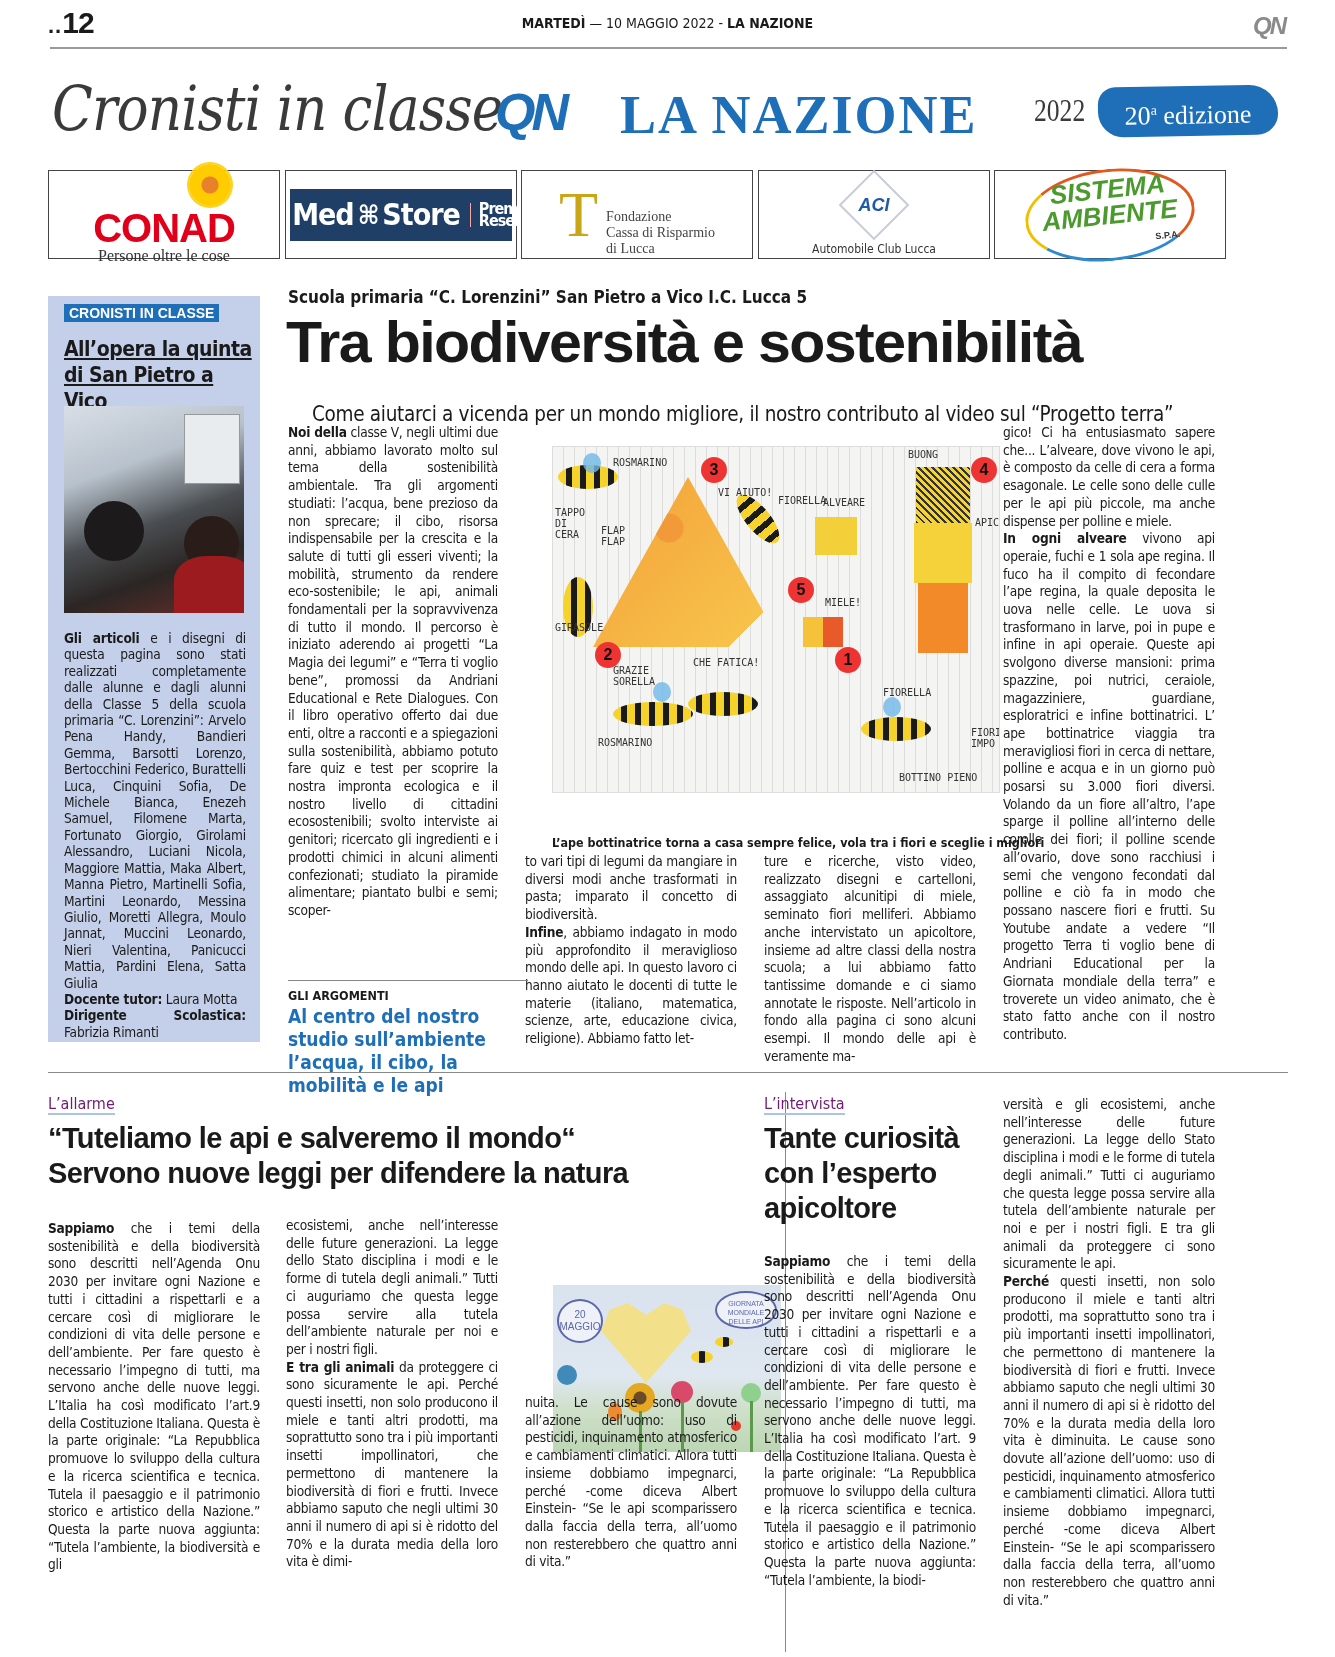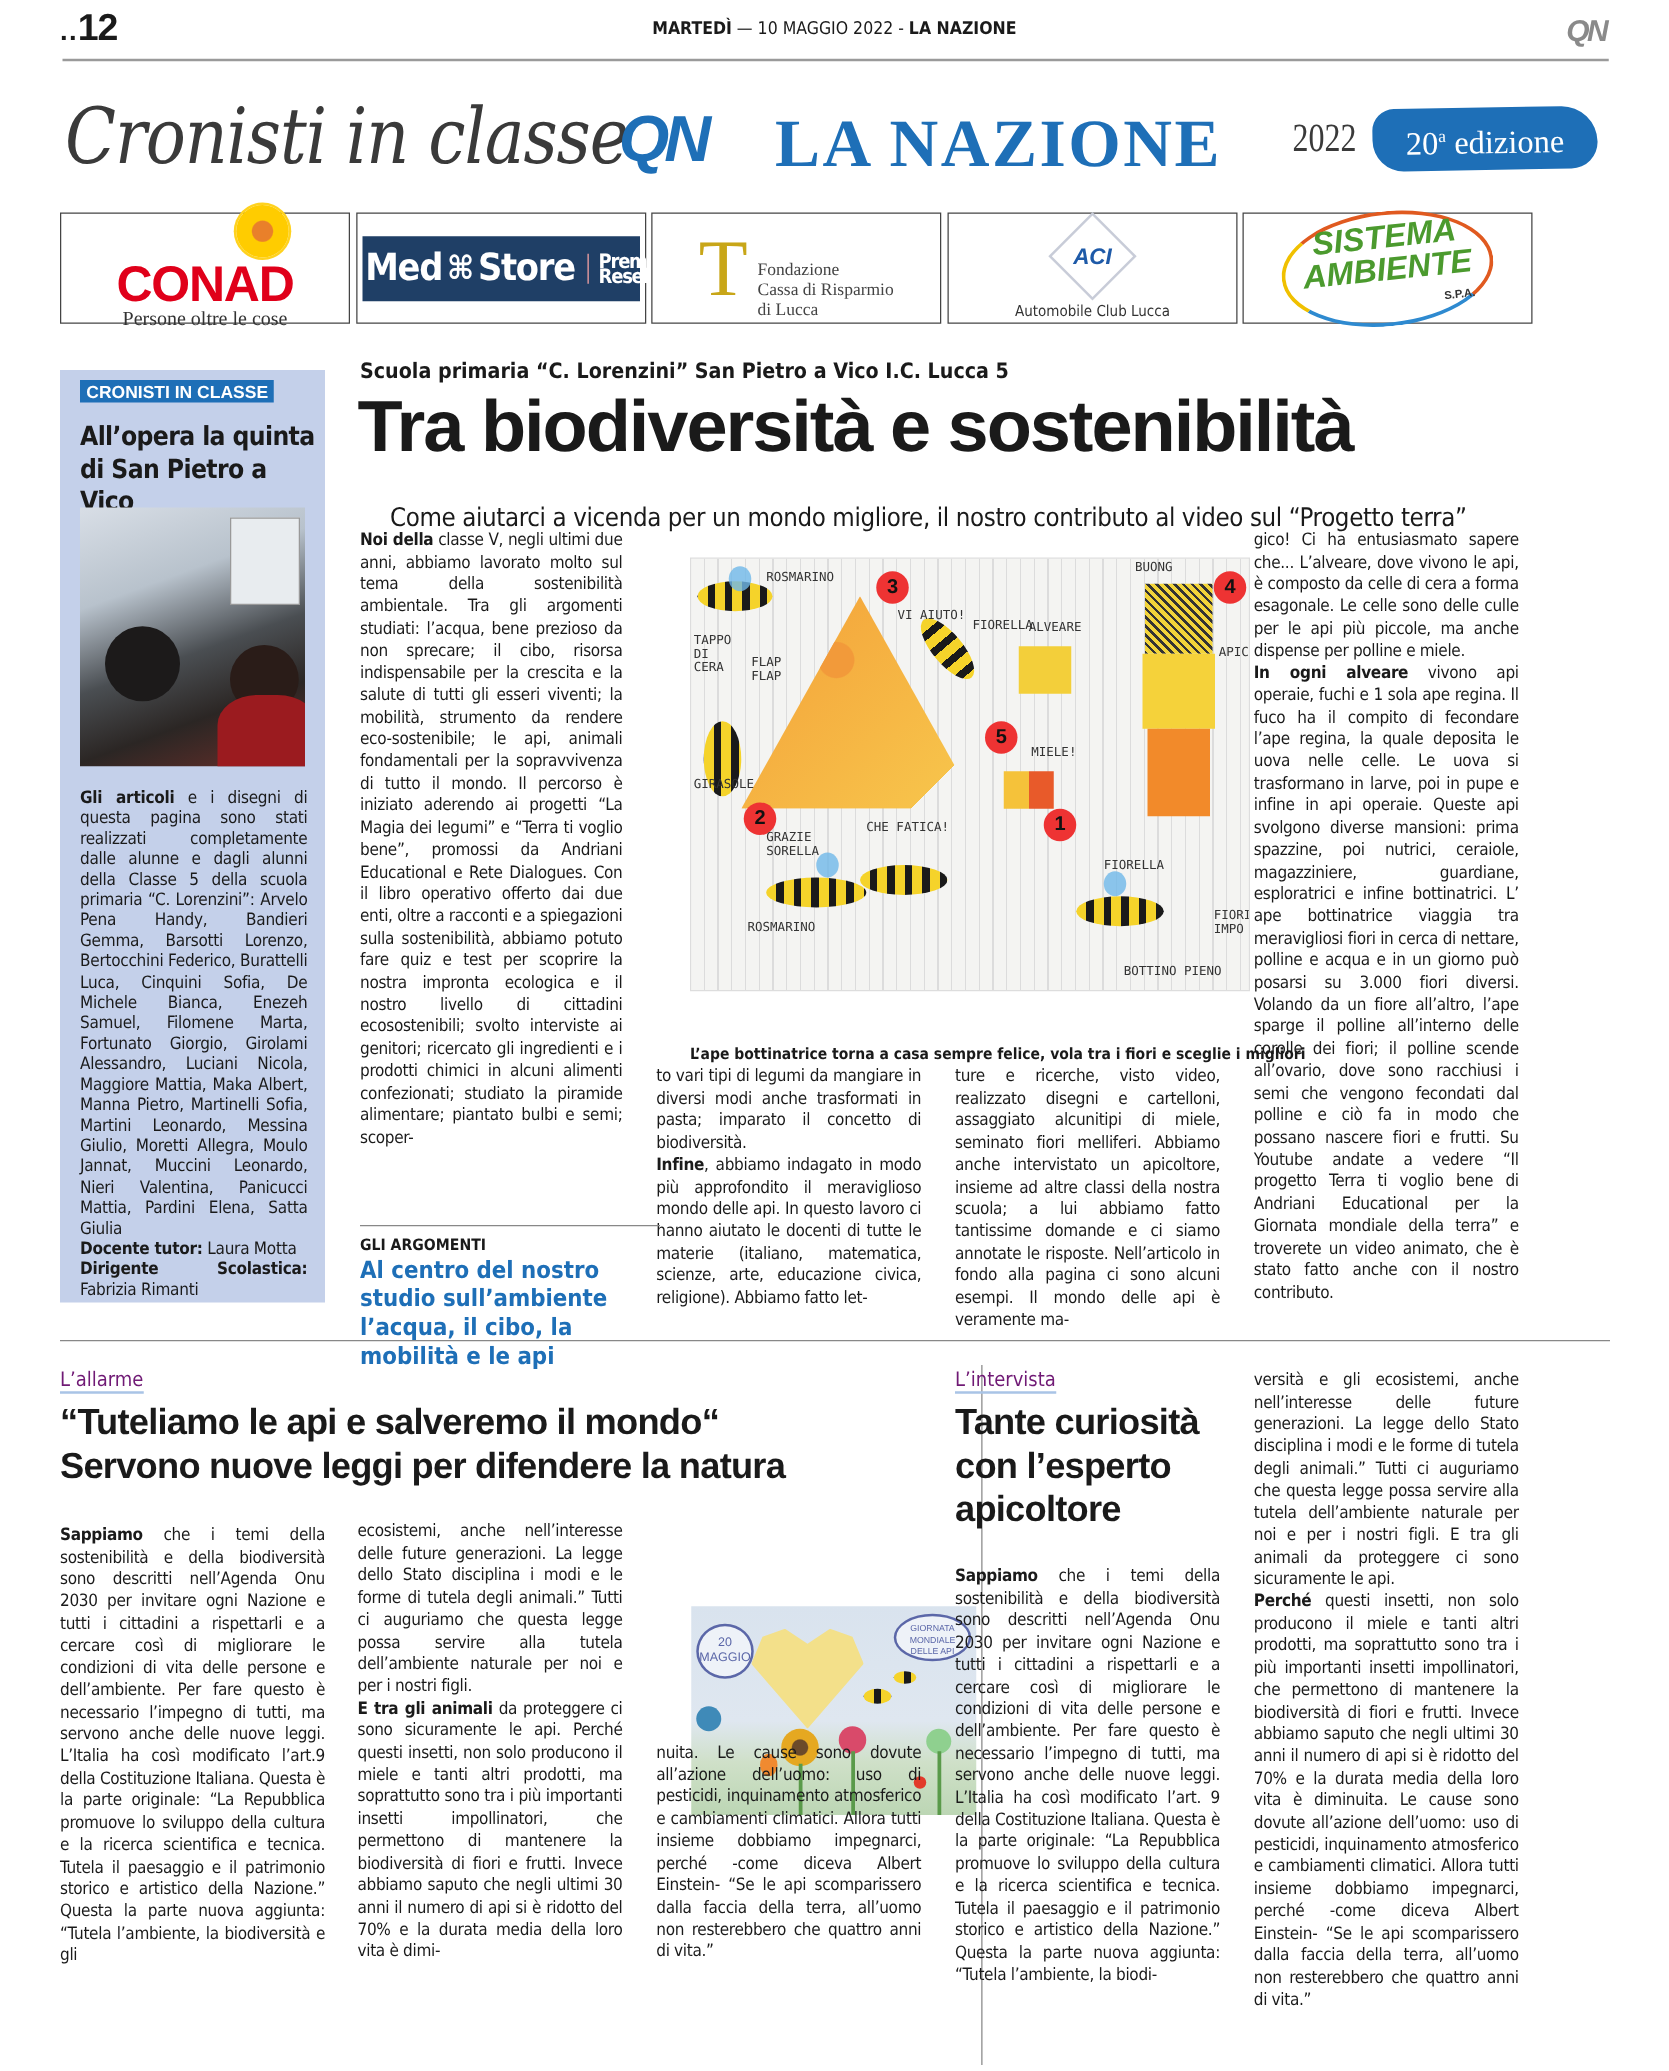--- a/index.html
+++ b/index.html
@@ -37,21 +37,21 @@
   .fond-text { font-family: "Liberation Serif", serif; font-size: 14px; color: #444; line-height: 16px; margin-top: 36px; }
   .aci-badge { width: 50px; height: 50px; border: 2px solid #c8ccd8; transform: rotate(45deg); display: flex; align-items: center; justify-content: center; margin-bottom: 12px; margin-top: 6px; }
   .aci-badge span { transform: rotate(-45deg); font-weight: 900; font-style: italic; color: #1e5aa8; font-size: 18px; }
   .aci-text { font-size: 12px; color: #333; font-family: "DejaVu Sans Condensed", "DejaVu Sans", sans-serif; }
   .sistema { font-weight: 900; font-style: italic; font-size: 26px; line-height: 26px; color: #4b9a2e; text-align: center; border: 3px solid #e05a20; border-left-color: #f0c000; border-bottom-color: #2e8ad0; border-radius: 50%; padding: 4px 14px; transform: rotate(-6deg); }
   .sistema small { display: block; font-size: 9px; text-align: right; color: #333; font-style: normal; }
 
   
   .sidebar { left: 48px; top: 296px; width: 212px; height: 746px; background: #c4d0ea; }
   .sb-badge { left: 16px; top: 8px; background: #1e6fb7; color: #fff; font-weight: bold; font-size: 14px; padding: 1px 5px; }
-  .sb-title { left: 16px; top: 40px; width: 190px; font-size: 21px; font-weight: bold; line-height: 26px; font-family: "DejaVu Sans Condensed", "DejaVu Sans", sans-serif; letter-spacing: -0.5px; }
+  .sb-title { left: 16px; top: 40px; width: 190px; font-size: 21px; font-weight: bold; line-height: 26px; font-family: "DejaVu Sans Condensed", "DejaVu Sans", sans-serif; letter-spacing: -0.5px; text-decoration: underline; }
   .sb-photo { left: 16px; top: 110px; width: 180px; height: 207px; background: linear-gradient(160deg, #d8dee6 0%, #b8c2cc 30%, #4a4e52 55%, #2b2624 75%, #6a2f2a 100%); overflow: hidden; }
   .sb-photo .screen { position: absolute; left: 120px; top: 8px; width: 56px; height: 70px; background: #e8ecef; border: 1px solid #999; }
   .sb-photo .head1 { position: absolute; left: 20px; top: 95px; width: 60px; height: 60px; background: #1c1a1a; border-radius: 50%; }
   .sb-photo .head2 { position: absolute; left: 120px; top: 110px; width: 55px; height: 55px; background: #2a1c18; border-radius: 50%; }
   .sb-photo .red { position: absolute; left: 110px; top: 150px; width: 80px; height: 60px; background: #9b1b1f; border-radius: 40% 40% 0 0; }
   .sb-credits { left: 16px; top: 334px; width: 182px; font-size: 13.6px; line-height: 16.4px; text-align: justify; font-family: "DejaVu Sans Condensed", "DejaVu Sans", sans-serif; letter-spacing: -0.2px; }
   .sb-credits b { font-weight: bold; }
 
   
   .kicker { left: 288px; top: 287px; font-size: 17px; font-weight: bold; font-family: "DejaVu Sans Condensed", "DejaVu Sans", sans-serif; }

